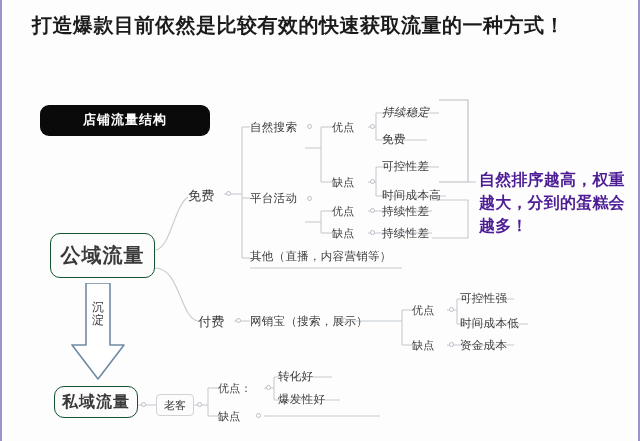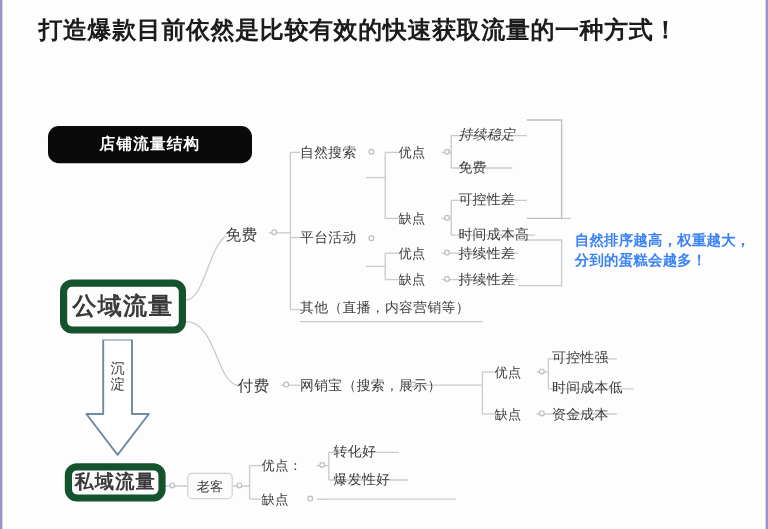--- a/index.html
+++ b/index.html
@@ -47,21 +47,21 @@
     color:#ffffff;
     font-weight:bold;
     font-size:13px;
     border-radius:9px;
     padding:6px 0 7px 0;
     text-align:center;
     letter-spacing:1px;
   }
   
   .bigbox{
-    border:6px solid #14532d;
+    border:1px solid #14532d;
     border-radius:10px;
     background:#fcfcfc;
     font-size:20px;
     font-weight:bold;
     color:#3a3a3a;
     display:flex;
     align-items:center;
     justify-content:center;
     letter-spacing:1px;
   }
@@ -79,27 +79,26 @@
   .lbl{
     font-size:11.5px;
     color:#3c3c3c;
     letter-spacing:0.3px;
   }
   .lbl.sm{font-size:11px;}
   .lbl.leaf{font-size:11.5px;}
   
   .note{
     position:absolute;
-    font-size:12px;
-    font-weight:bold;
-    color:#3b82f6;
+    font-size:16px;
+    font-weight:bold;
+    color:#4c1d95;
     line-height:1.45;
     width:150px;
     letter-spacing:0.2px;
-    margin-top:24px;
   }
   
   .arrowtext{
     position:absolute;
     font-size:12px;
     color:#3a3a3a;
     line-height:1.1;
     text-align:center;
     width:18px;
   }

